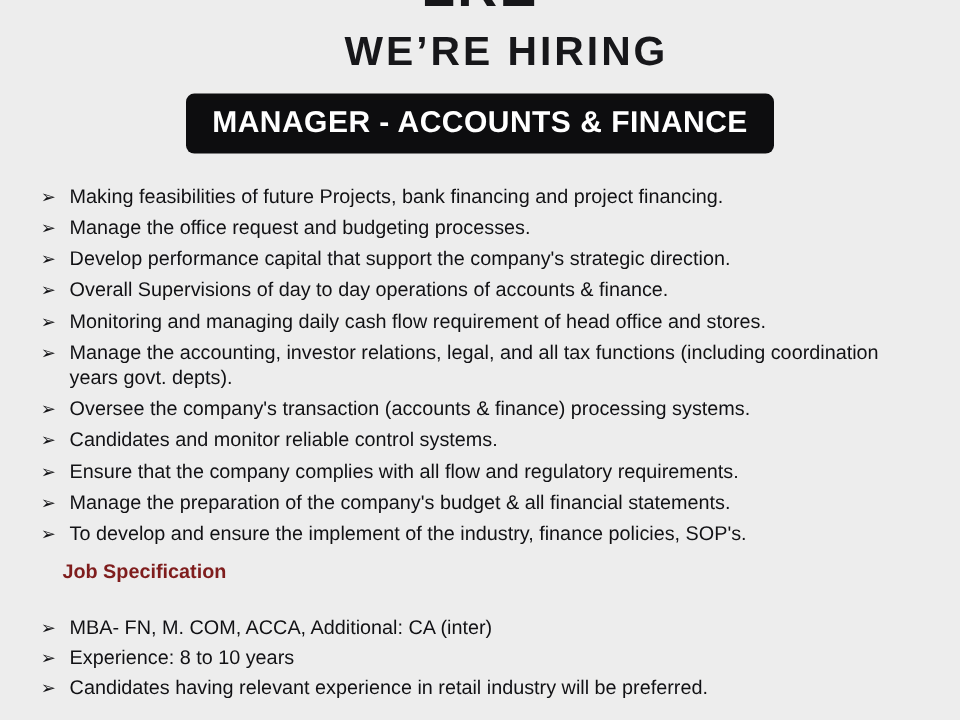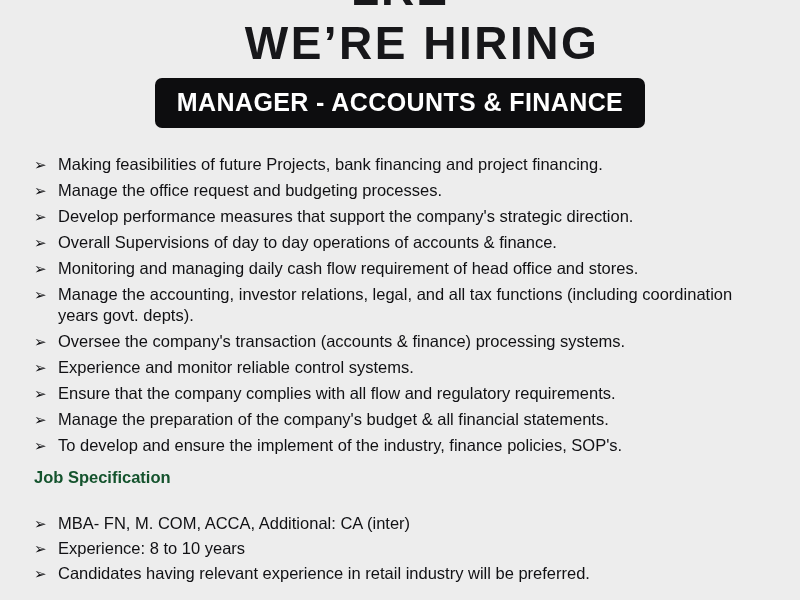--- a/index.html
+++ b/index.html
@@ -38,21 +38,21 @@
     color: #17171a;
     line-height: 34px;
     margin-top: -28px;
   }
 
   
   .hiring {
     text-align: center;
     font-family: "Liberation Sans", sans-serif;
     font-weight: 700;
-    font-size: 46px;
+    font-size: 34px;
     letter-spacing: 2.5px;
     color: #17171a;
     margin-top: 4px;
     line-height: 42px;
     margin-left: 44px;
   }
 
   
   .title-wrap {
     display: flex;
@@ -91,22 +91,22 @@
     line-height: 21px;
   }
   .duty-text {
     flex: 1 1 auto;
   }
 
   
   .spec-heading {
     font-weight: 700;
     font-size: 16.5px;
-    color: #14532d;
-    padding: 0 34px;
+    color: #7f1d1d;
+    padding: 0 52px;
     margin-top: 12px;
     margin-bottom: 4px;
   }
   .spec .duty-text {
     font-weight: 400;
   }
   .spec .duty {
     margin-bottom: 4px;
   }
 </style>
@@ -129,41 +129,41 @@
     <div class="duty">
       <span class="arrow">➢</span>
       <span class="duty-text">Making feasibilities of future Projects, bank financing and project financing.</span>
     </div>
     <div class="duty">
       <span class="arrow">➢</span>
       <span class="duty-text">Manage the office request and budgeting processes.</span>
     </div>
     <div class="duty">
       <span class="arrow">➢</span>
-      <span class="duty-text">Develop performance measures that support the company's strategic direction.</span>
+      <span class="duty-text">Develop performance capital that support the company's strategic direction.</span>
     </div>
     <div class="duty">
       <span class="arrow">➢</span>
       <span class="duty-text">Overall Supervisions of day to day operations of accounts &amp; finance.</span>
     </div>
     <div class="duty">
       <span class="arrow">➢</span>
       <span class="duty-text">Monitoring and managing daily cash flow requirement of head office and stores.</span>
     </div>
     <div class="duty">
       <span class="arrow">➢</span>
       <span class="duty-text">Manage the accounting, investor relations, legal, and all tax functions (including coordination years govt. depts).</span>
     </div>
     <div class="duty">
       <span class="arrow">➢</span>
       <span class="duty-text">Oversee the company's transaction (accounts &amp; finance) processing systems.</span>
     </div>
     <div class="duty">
       <span class="arrow">➢</span>
-      <span class="duty-text">Experience and monitor reliable control systems.</span>
+      <span class="duty-text">Candidates and monitor reliable control systems.</span>
     </div>
     <div class="duty">
       <span class="arrow">➢</span>
       <span class="duty-text">Ensure that the company complies with all flow and regulatory requirements.</span>
     </div>
     <div class="duty">
       <span class="arrow">➢</span>
       <span class="duty-text">Manage the preparation of the company's budget &amp; all financial statements.</span>
     </div>
     <div class="duty">

